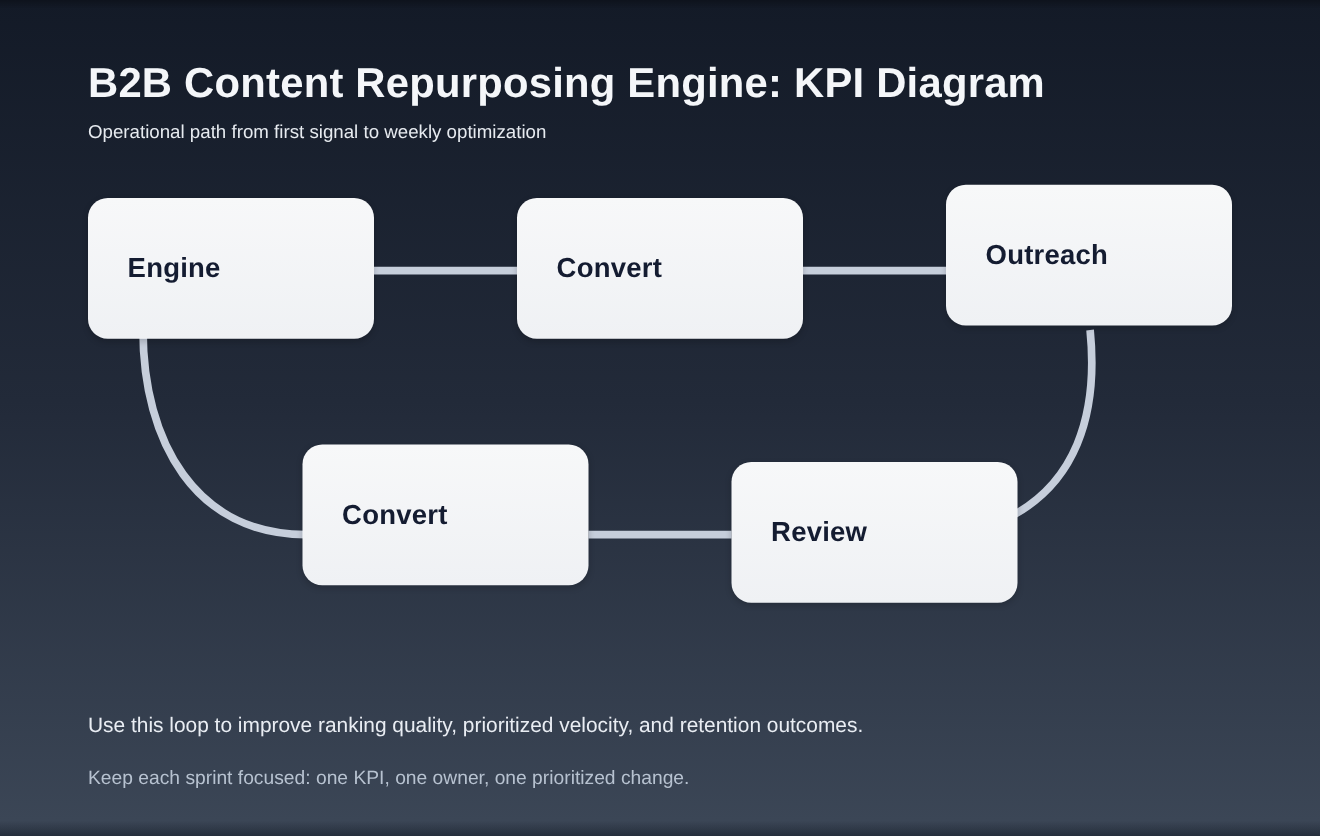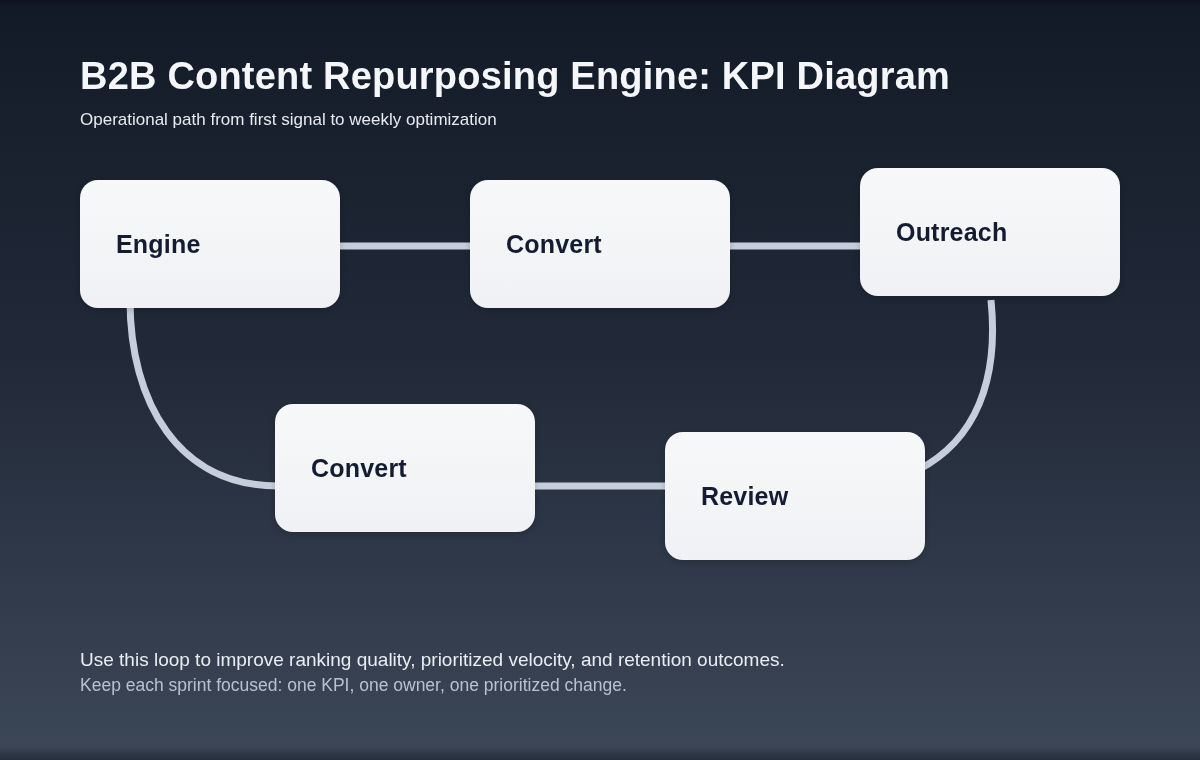--- a/index.html
+++ b/index.html
@@ -87,33 +87,33 @@
   .node-label {
     color: var(--node-text);
     font-size: 25px;
     font-weight: 700;
     letter-spacing: 0.2px;
   }
   .node-segment  { left: 80px;  top: 180px; }
   .node-message  { left: 470px; top: 180px; }
   .node-outreach { left: 860px; top: 168px; }
   .node-convert  { left: 275px; top: 404px; }
-  .node-review   { left: 665px; top: 432px; }
+  .node-review   { left: 665px; top: 420px; }
   .page-footer {
     position: absolute;
     left: 80px;
     top: 649px;
   }
   .footer-line-1 {
     color: var(--footer-primary);
     font-size: 19px;
     font-weight: 400;
   }
   .footer-line-2 {
-    margin-top: 4px;
+    margin-top: 26px;
     color: var(--footer-secondary);
     font-size: 17.5px;
     font-weight: 400;
   }
 </style>
 </head>
 <body>
 
 <div class="canvas">
 

